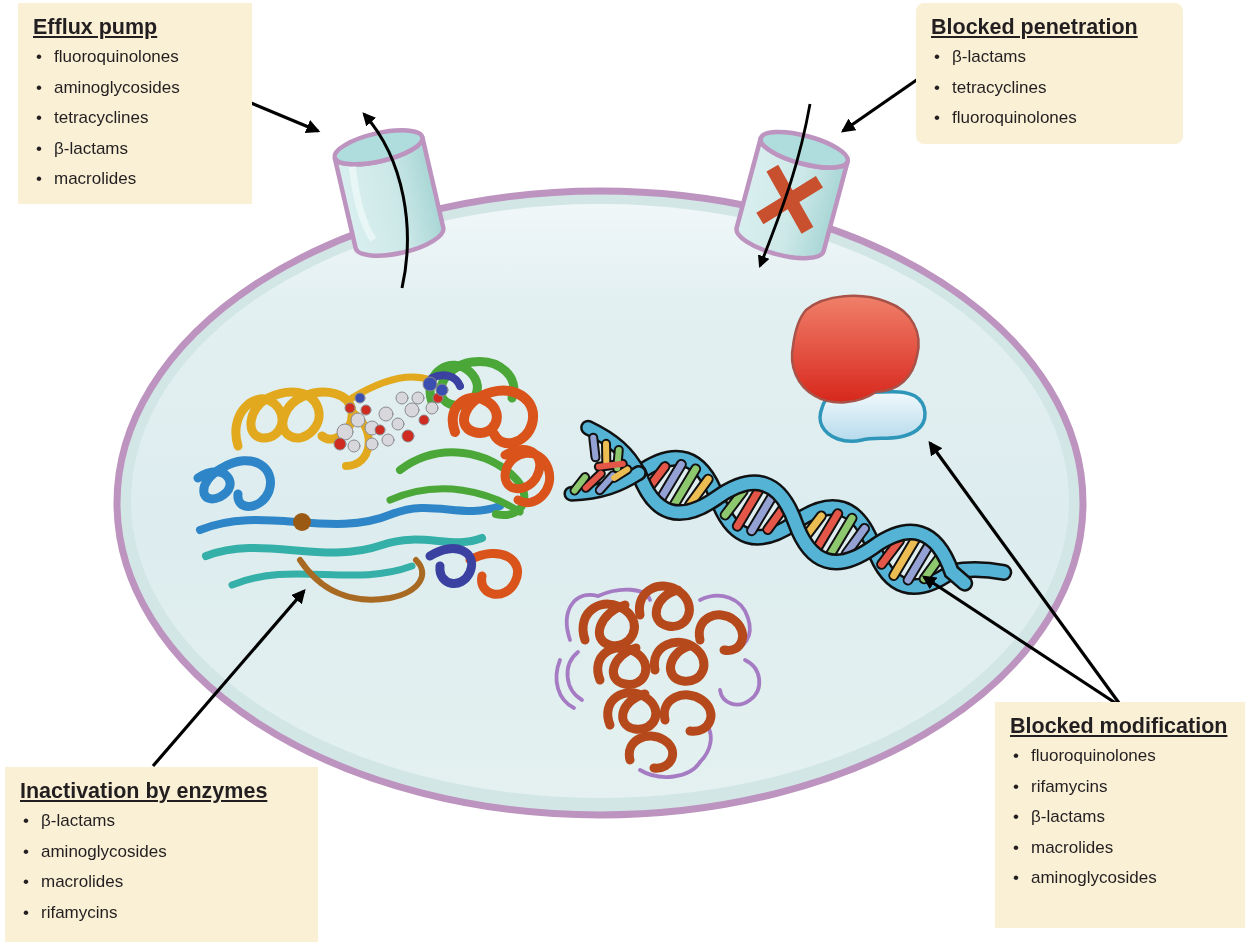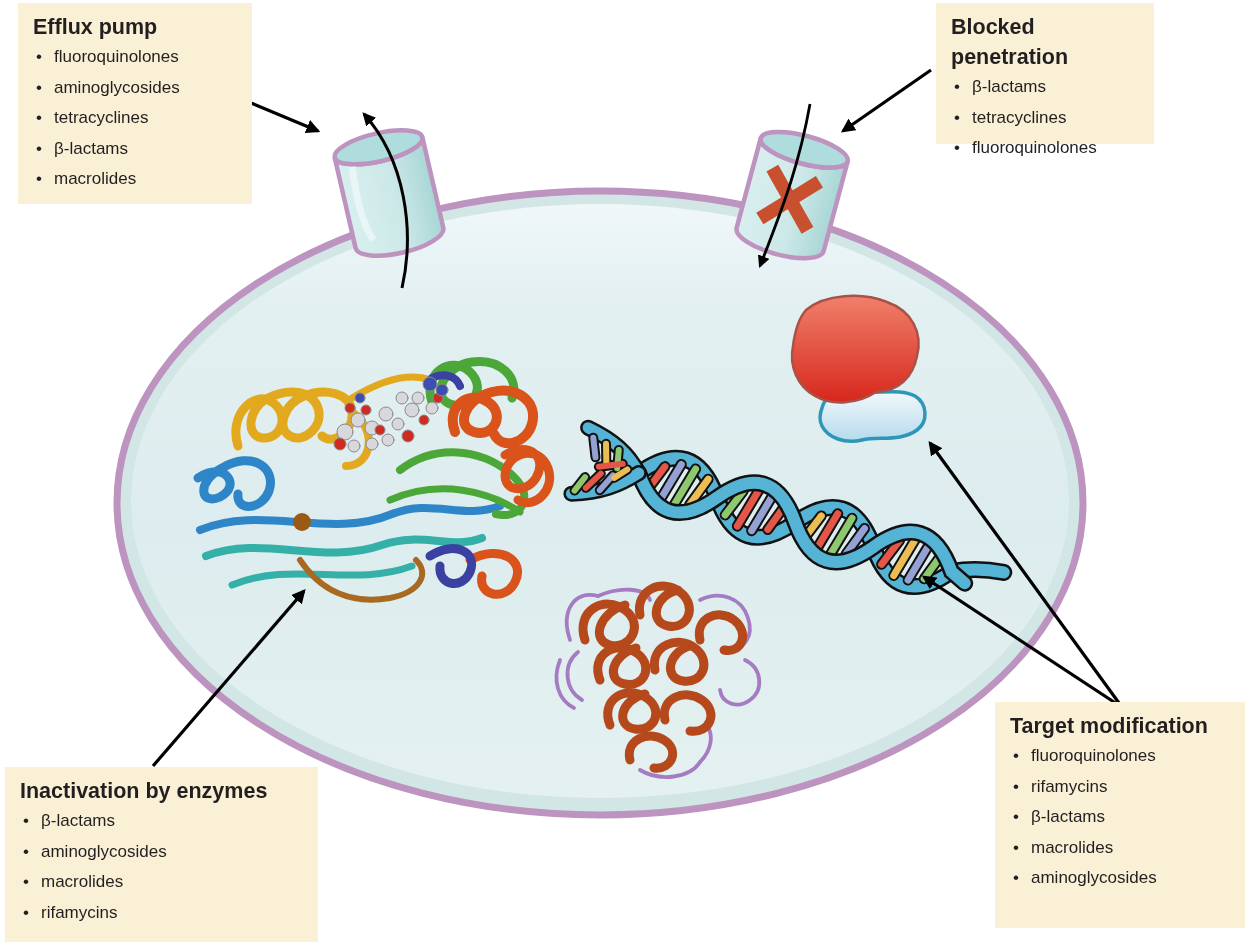--- a/index.html
+++ b/index.html
@@ -18,36 +18,37 @@
     padding:9px 12px 8px 15px;
     box-sizing:border-box;
     z-index:5;
   }
   .label-box h3{
     margin:0;
     font-size:21.5px;
     font-weight:bold;
     line-height:30px;
     color:#231F20;
+    text-decoration:underline;
   }
   .label-box ul{
     margin:0;padding:0;list-style:none;
   }
   .label-box li{
     position:relative;
     font-size:17px;
     line-height:30.5px;
     padding-left:21px;
   }
   .label-box li::before{
     content:"\2022";
     position:absolute;left:3px;top:0;
   }
   #box-efflux{left:18px;top:3px;width:234px;height:201px;}
-  #box-blocked{left:936px;top:3px;width:218px;height:141px;}
+  #box-blocked{left:916px;top:3px;width:267px;height:141px;border-radius:8px;}
   #box-inactivation{left:5px;top:767px;width:313px;height:204px;}
   #box-target{left:995px;top:702px;width:250px;height:226px;}
 </style>
 </head>
 <body>
 
 <div id="stage">
 
 <svg id="art" viewBox="0 0 1249 942">
   <defs>
@@ -283,21 +284,21 @@
   <h3>Inactivation by enzymes</h3>
   <ul>
     <li>β-lactams</li>
     <li>aminoglycosides</li>
     <li>macrolides</li>
     <li>rifamycins</li>
   </ul>
 </div>
 
 <div class="label-box" id="box-target">
-  <h3>Target modification</h3>
+  <h3>Blocked modification</h3>
   <ul>
     <li>fluoroquinolones</li>
     <li>rifamycins</li>
     <li>β-lactams</li>
     <li>macrolides</li>
     <li>aminoglycosides</li>
   </ul>
 </div>
 
 </div>

